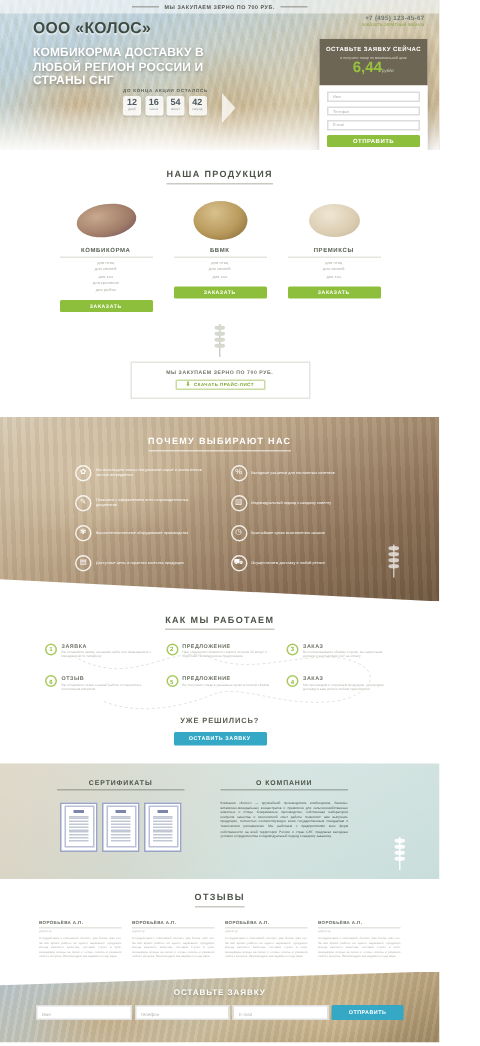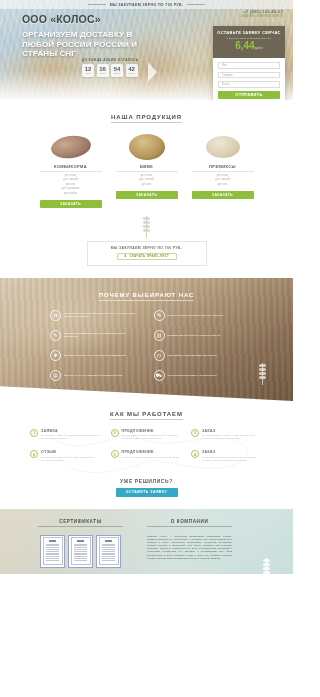--- a/index.html
+++ b/index.html
@@ -3,21 +3,21 @@
 <meta charset="utf-8">
 <style>
   * { margin:0; padding:0; box-sizing:border-box; }
   html,body { width:293px; height:697px; }
   body {
     font-family:"Liberation Sans", sans-serif;
     background:#fff;
     overflow:hidden;
     position:relative;
   }
-  .page { width:293px; height:574px; position:relative; overflow:hidden; }
+  .page { width:293px; height:697px; position:relative; overflow:hidden; }
 
   
   .hero {
     position:relative; height:100px; overflow:hidden;
     background:
       radial-gradient(ellipse 70px 50px at 18% 70%, rgba(205,180,140,.85), rgba(205,180,140,0) 70%),
       radial-gradient(ellipse 60px 70px at 52% 80%, rgba(190,165,120,.7), rgba(190,165,120,0) 70%),
       radial-gradient(ellipse 90px 60px at 88% 40%, rgba(215,195,160,.8), rgba(215,195,160,0) 70%),
       linear-gradient(160deg,#cfe0e8 0%,#bdd3de 22%,#c9cfc4 45%,#d8cdb0 65%,#cbb994 85%,#b9a27c 100%);
   }
@@ -303,21 +303,21 @@
       <span class="rule"></span>
     </div>
 
     <div class="phone-block">
       <div class="phone-num">+7 (495) 123-45-67</div>
       <div class="phone-sub">ЗАКАЗАТЬ ОБРАТНЫЙ ЗВОНОК</div>
     </div>
 
     <div class="hero-inner">
       <div class="logo">ООО «КОЛОС»</div>
-      <div class="hero-head">ОРГАНИЗУЕМ ДОСТАВКУ В ЛЮБОЙ РОССИИ РОССИИ И СТРАНЫ СНГ</div>
+      <div class="hero-head">КОМБИКОРМА ДОСТАВКУ В ЛЮБОЙ РЕГИОН РОССИИ И СТРАНЫ СНГ</div>
     </div>
 
     <div class="counter-wrap">
       <div class="counter-label">ДО КОНЦА АКЦИИ ОСТАЛОСЬ</div>
       <div class="counter">
         <div class="cbox">
           <div class="cnum">12</div>
           <div class="cunit">дней</div>
         </div>
         <div class="cbox">

